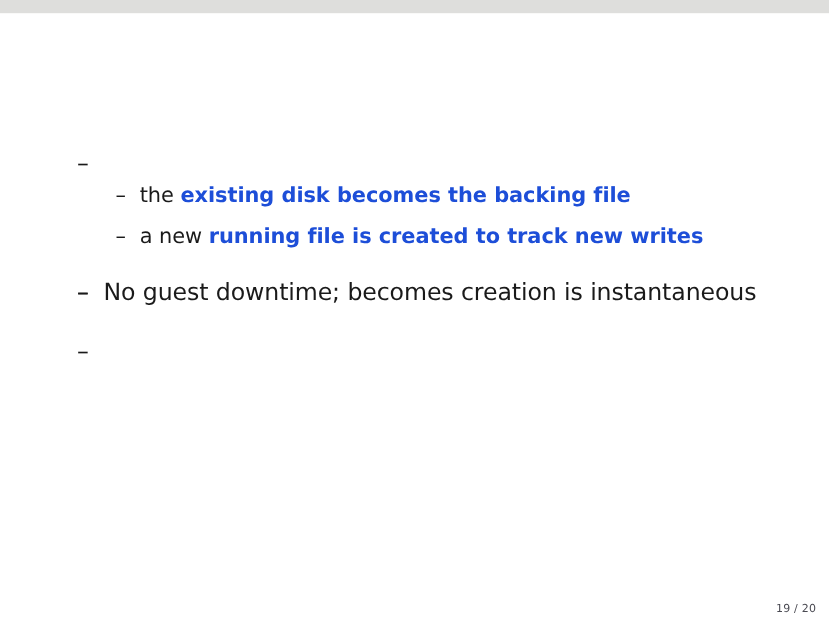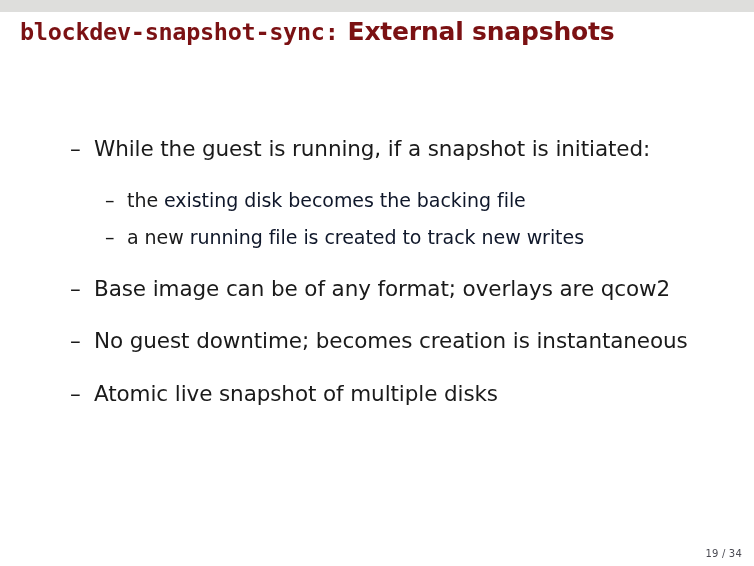--- a/index.html
+++ b/index.html
@@ -93,21 +93,22 @@
     white-space: nowrap;
   }
   .lvl2 > .dash {
     position: absolute;
     left: 105px;
     top: 0;
     color: #1a1a1a;
   }
 
   .red {
-    color: #0f172a;
+    color: #1d4ed8;
+    font-weight: bold;
   }
 
   .gap-sub-first { margin-top: 31px; }
   .gap-sub       { margin-top: 18px; }
   .gap-top       { margin-top: 31px; }
 
   
   #pagenum {
     position: absolute;
     right: 12px;
@@ -119,51 +120,45 @@
     white-space: nowrap;
   }
 </style>
 </head>
 <body>
 
 <div id="slide">
 
   <div id="topbar"></div>
 
-  <div id="title">
-    <span class="mono">blockdev-snapshot-sync:</span><span class="sans">External snapshots</span>
-  </div>
 
   <div id="body">
 
     <div class="lvl1">
       <span class="dash">–</span>
-      <span>While the guest is running, if a snapshot is initiated:</span>
     </div>
 
     <div class="lvl2 gap-sub-first">
       <span class="dash">–</span><span>the </span><span class="red">existing disk becomes the backing file</span>
     </div>
 
     <div class="lvl2 gap-sub">
       <span class="dash">–</span><span>a new </span><span class="red">running file is created to track new writes</span>
     </div>
 
     <div class="lvl1 gap-top">
       <span class="dash">–</span>
-      <span>Base image can be of any format; overlays are qcow2</span>
     </div>
 
     <div class="lvl1 gap-top">
       <span class="dash">–</span>
       <span>No guest downtime; becomes creation is instantaneous</span>
     </div>
 
     <div class="lvl1 gap-top">
       <span class="dash">–</span>
-      <span>Atomic live snapshot of multiple disks</span>
     </div>
 
   </div>
 
-  <div id="pagenum">19 / 34</div>
+  <div id="pagenum">19 / 20</div>
 
 </div>
 
 </body></html>

